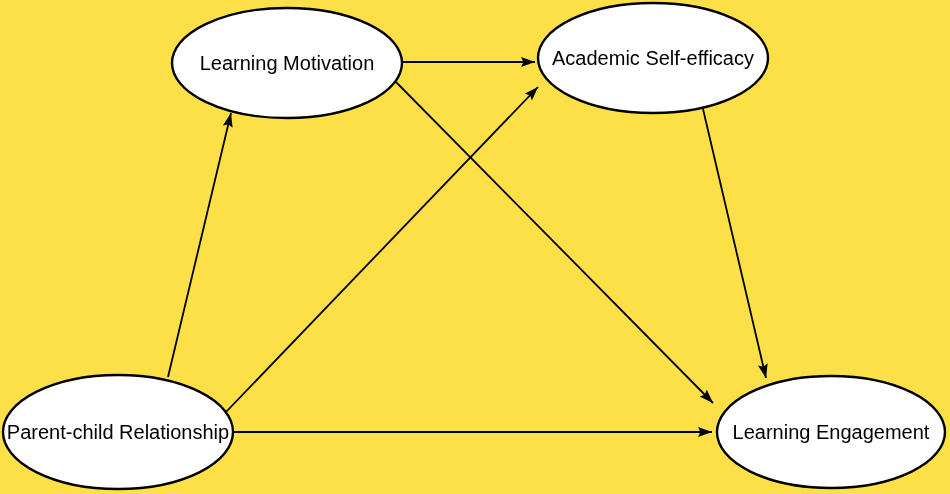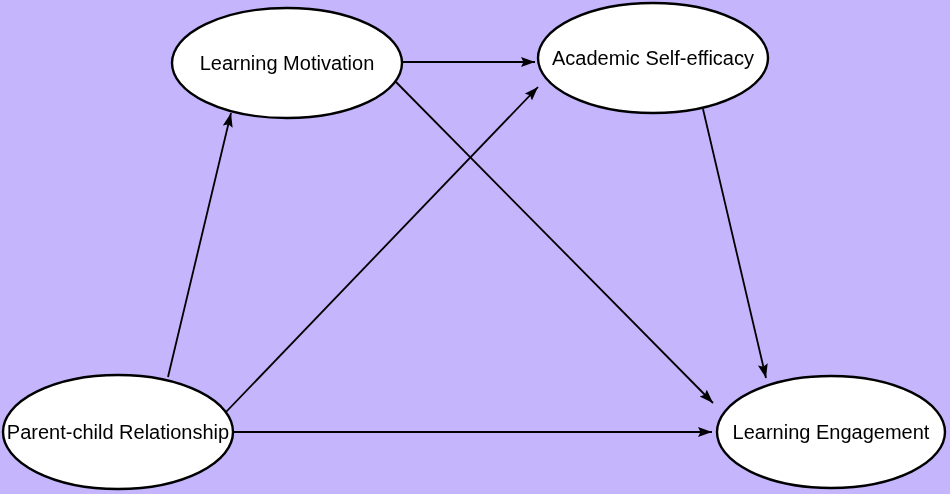--- a/index.html
+++ b/index.html
@@ -4,21 +4,21 @@
 <style>
   html, body {
     margin: 0;
     padding: 0;
     background: #ffffff;
   }
   .canvas {
     position: relative;
     width: 950px;
     height: 494px;
-    background: #c4b5fd;
+    background: #fde047;
     overflow: hidden;
     font-family: "Liberation Sans", sans-serif;
   }
   svg { display: block; }
   .node-ellipse {
     fill: #ffffff;
     stroke: #000000;
     stroke-width: 2.4;
   }
   .edge-line {

